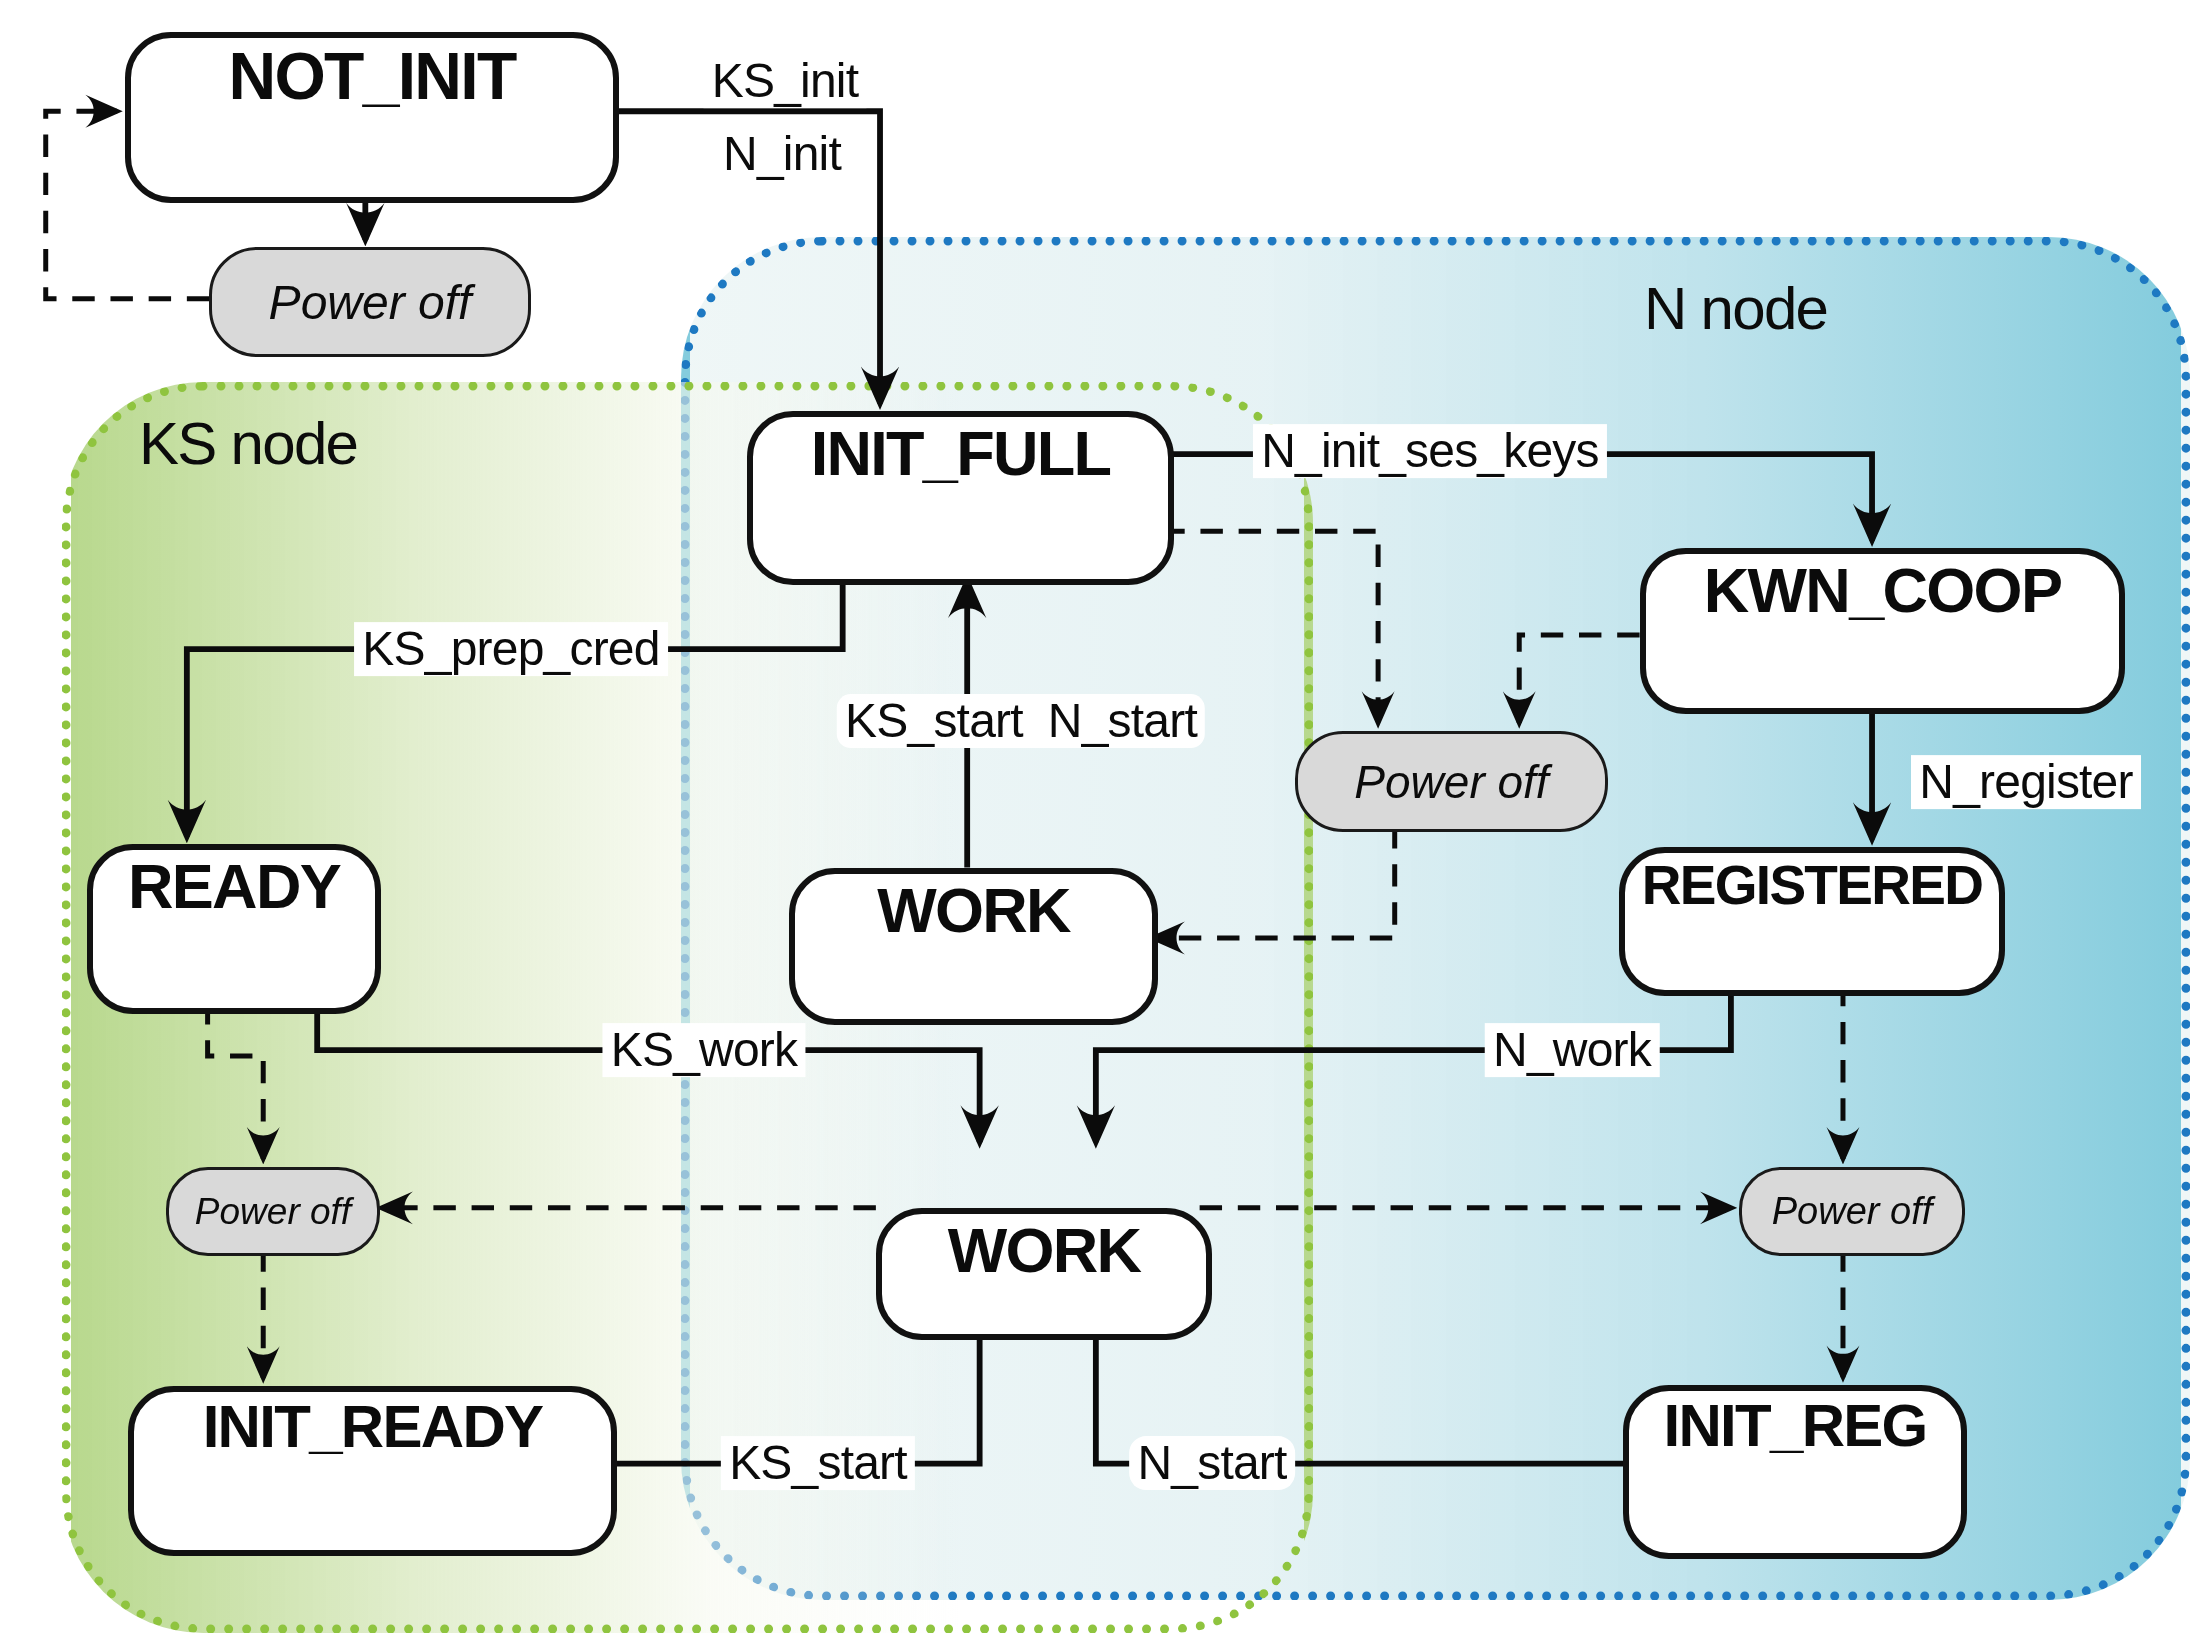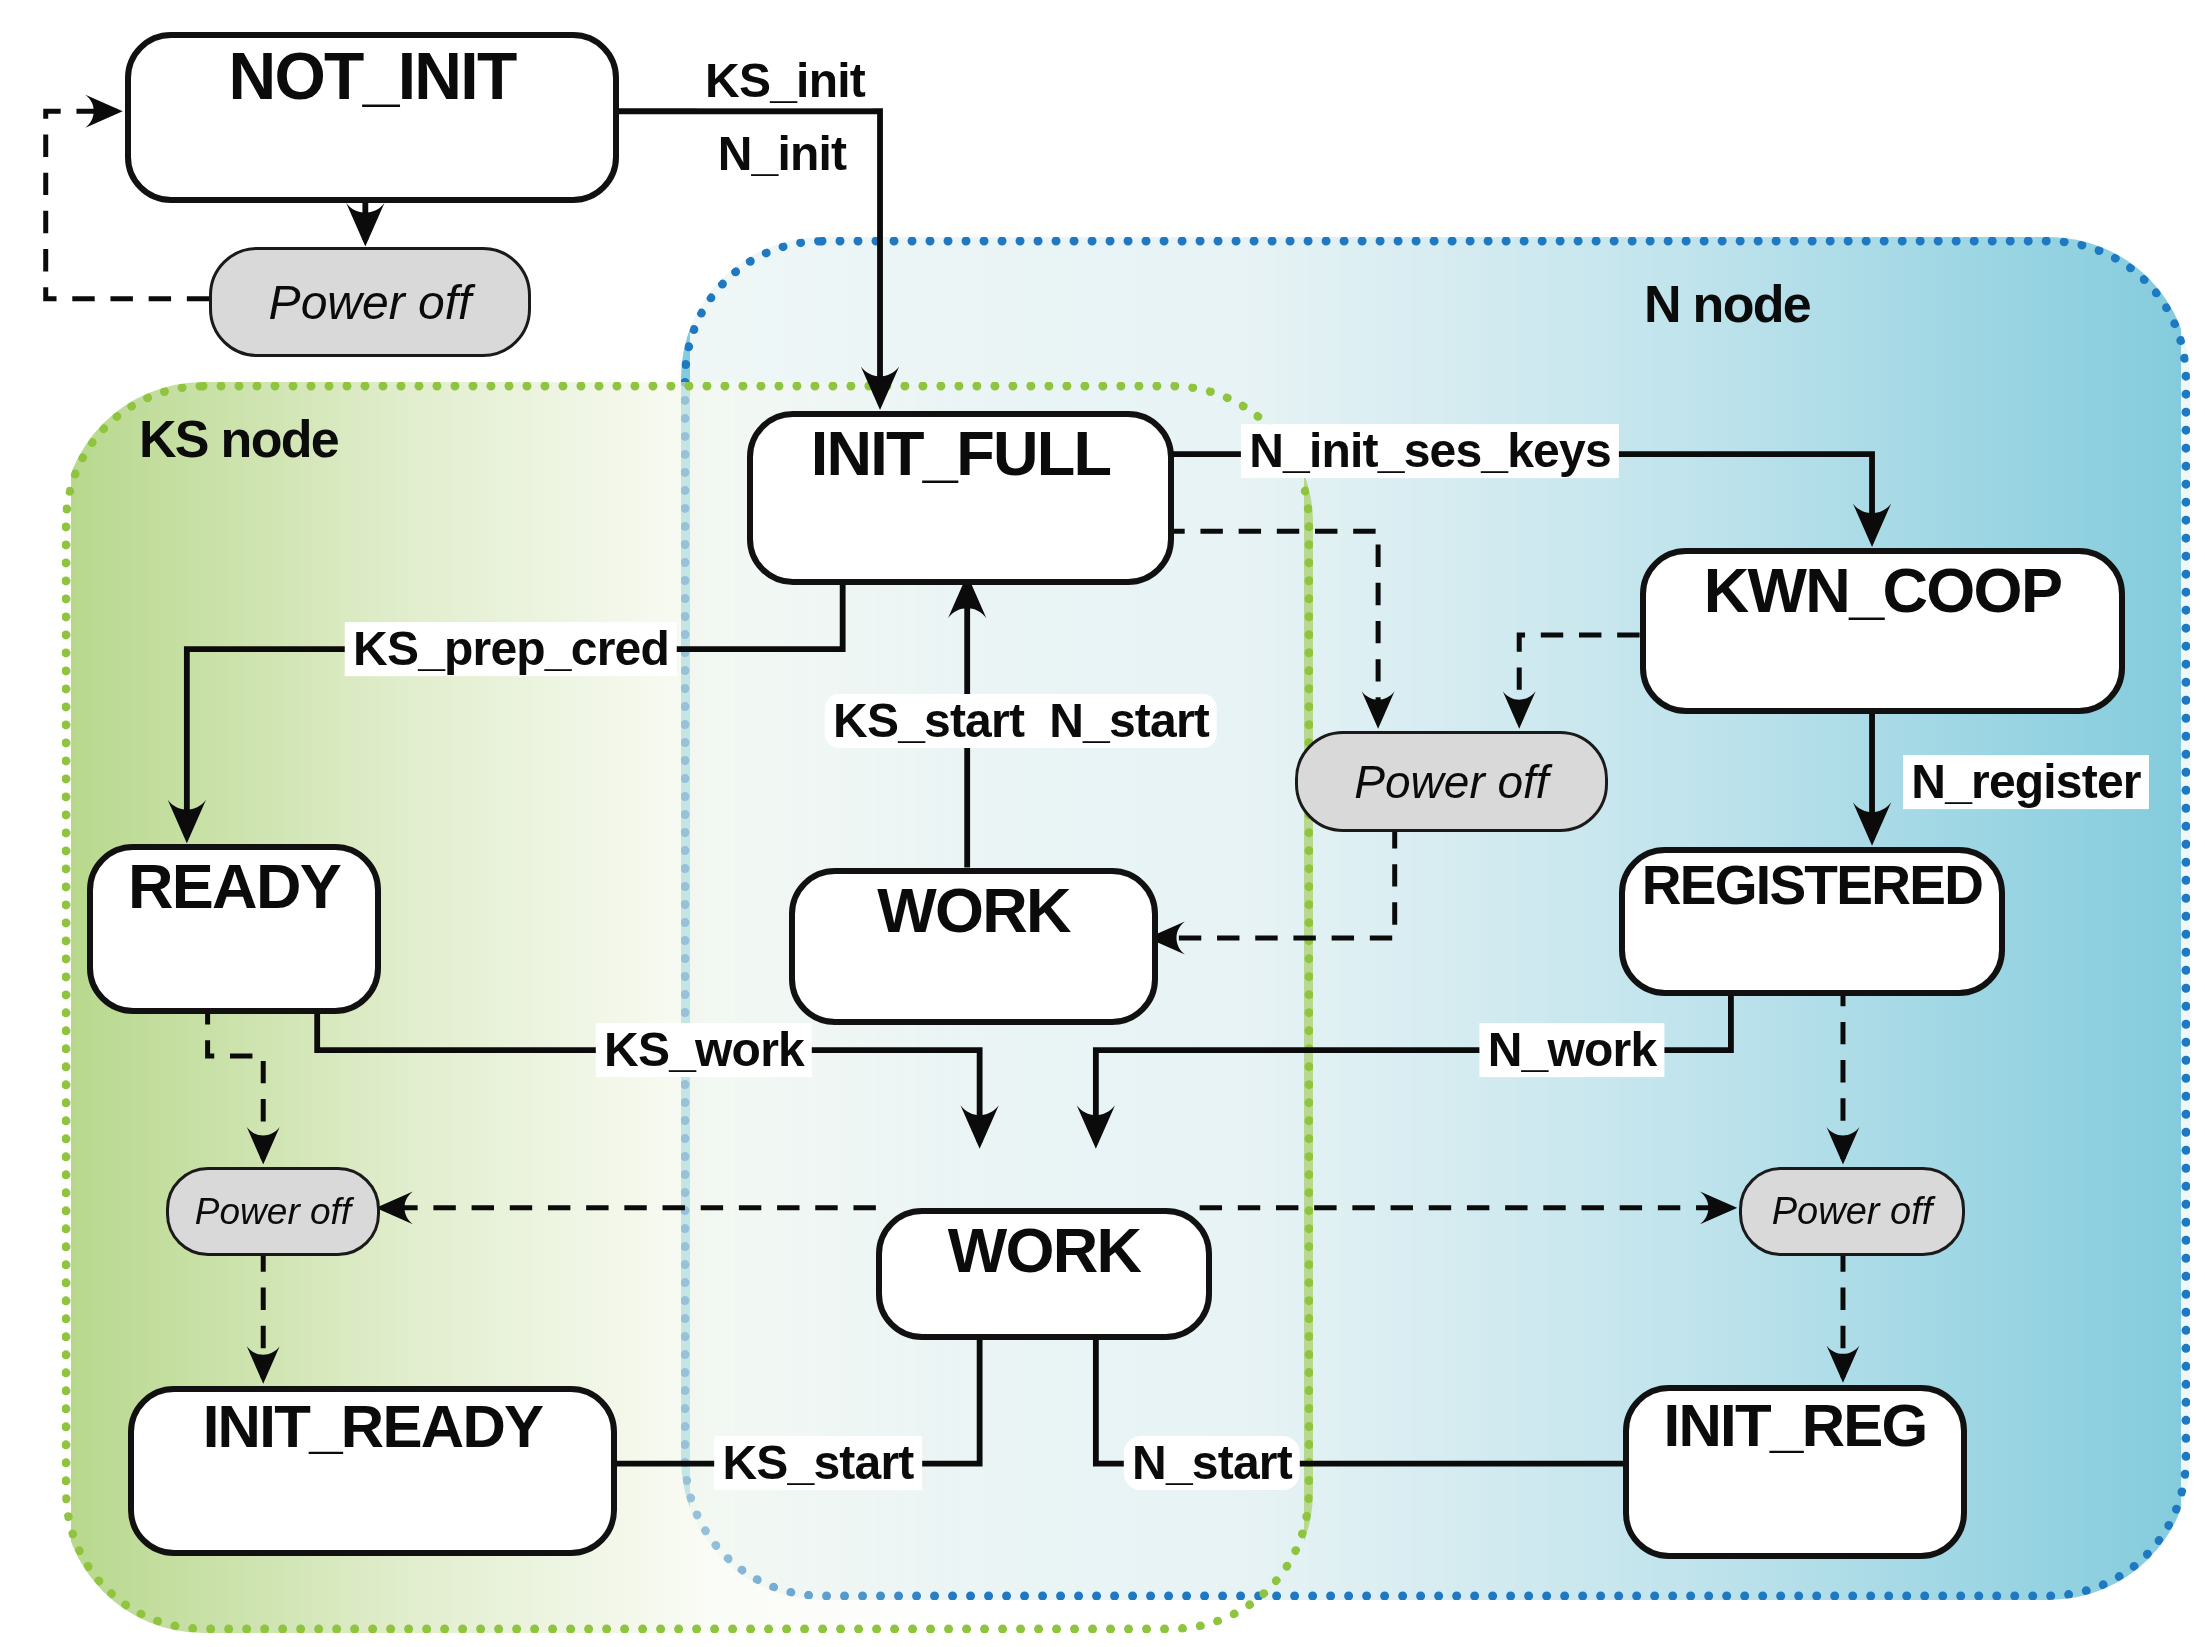--- a/index.html
+++ b/index.html
@@ -3,32 +3,32 @@
 <meta charset="utf-8">
 <style>
   html,body{margin:0;padding:0;background:#fff;}
   #canvas{position:relative;width:2205px;height:1647px;background:#ffffff;overflow:hidden;
           font-family:"Liberation Sans",sans-serif;color:#0b0b0b;}
   .region{position:absolute;border-radius:141px;}
   #region-n{left:681px;top:237px;width:1491px;height:1345px;border:9px dotted #1e79c2;
     background:linear-gradient(90deg, rgba(238,246,246,.95) 0%, rgba(229,242,244,.95) 38%, #bfe3ec 68%, #84ccdd 100%);}
   #region-ks{left:62px;top:382px;width:1233px;height:1233px;border:9px dotted #8fc43f;
     background:linear-gradient(90deg, rgba(180,214,135,.95) 0%, rgba(221,235,198,.85) 28%, rgba(246,249,239,.55) 52%, rgba(255,255,255,0) 72%);}
-  .region-label{position:absolute;font-weight:bold;font-size:52px;letter-spacing:-1.7px;}
+  .region-label{position:absolute;font-weight:normal;font-size:60px;letter-spacing:-1.7px;}
   #lbl-n-node{left:1644px;top:274px;}
   #lbl-ks-node{left:139px;top:409px;}
   #edges{position:absolute;left:0;top:0;}
   .e{fill:none;stroke:#0b0b0b;stroke-width:7;}
   .d{fill:none;stroke:#0b0b0b;stroke-width:6;stroke-dasharray:27 19;}
   .state{position:absolute;background:#fff;border:6.6px solid #111;border-radius:46px;
          display:flex;align-items:flex-start;justify-content:center;
          font-weight:bold;letter-spacing:-1.7px;}
   .pseudo{position:absolute;background:#d9d9d9;border:3.3px solid #1a1a1a;border-radius:48px;
          display:flex;align-items:center;justify-content:center;font-style:italic;text-align:center;}
-  .tlabel{position:absolute;transform:translate(-50%,-50%);background:#fff;font-weight:bold;
+  .tlabel{position:absolute;transform:translate(-50%,-50%);background:#fff;font-weight:normal;
           font-size:48px;letter-spacing:-0.8px;padding:1.7px 8.3px;white-space:pre;line-height:1.05;}
 </style>
 </head>
 <body>
 
 <div id="canvas">
 
   <div class="region" id="region-n"></div>
   <div class="region" id="region-ks"></div>
   <div class="region-label" id="lbl-n-node">N node</div>

